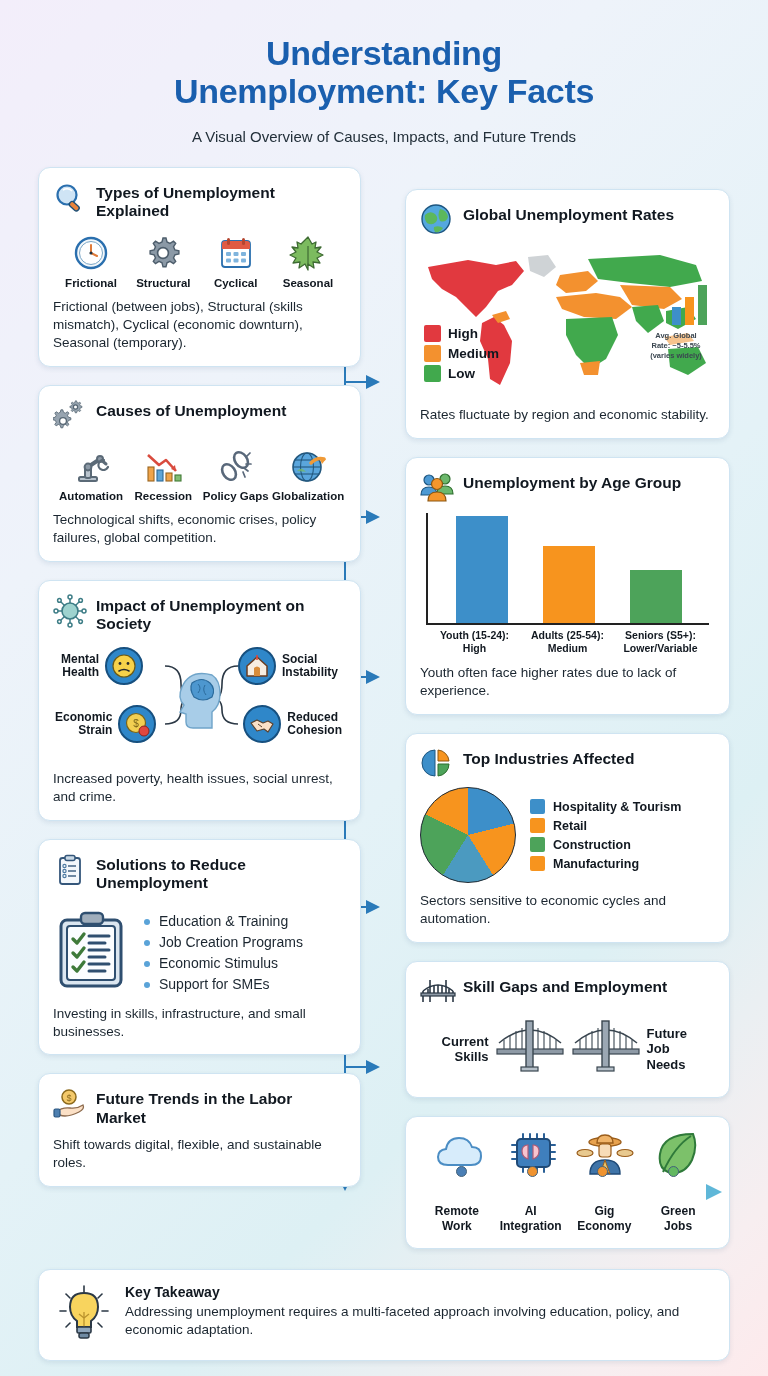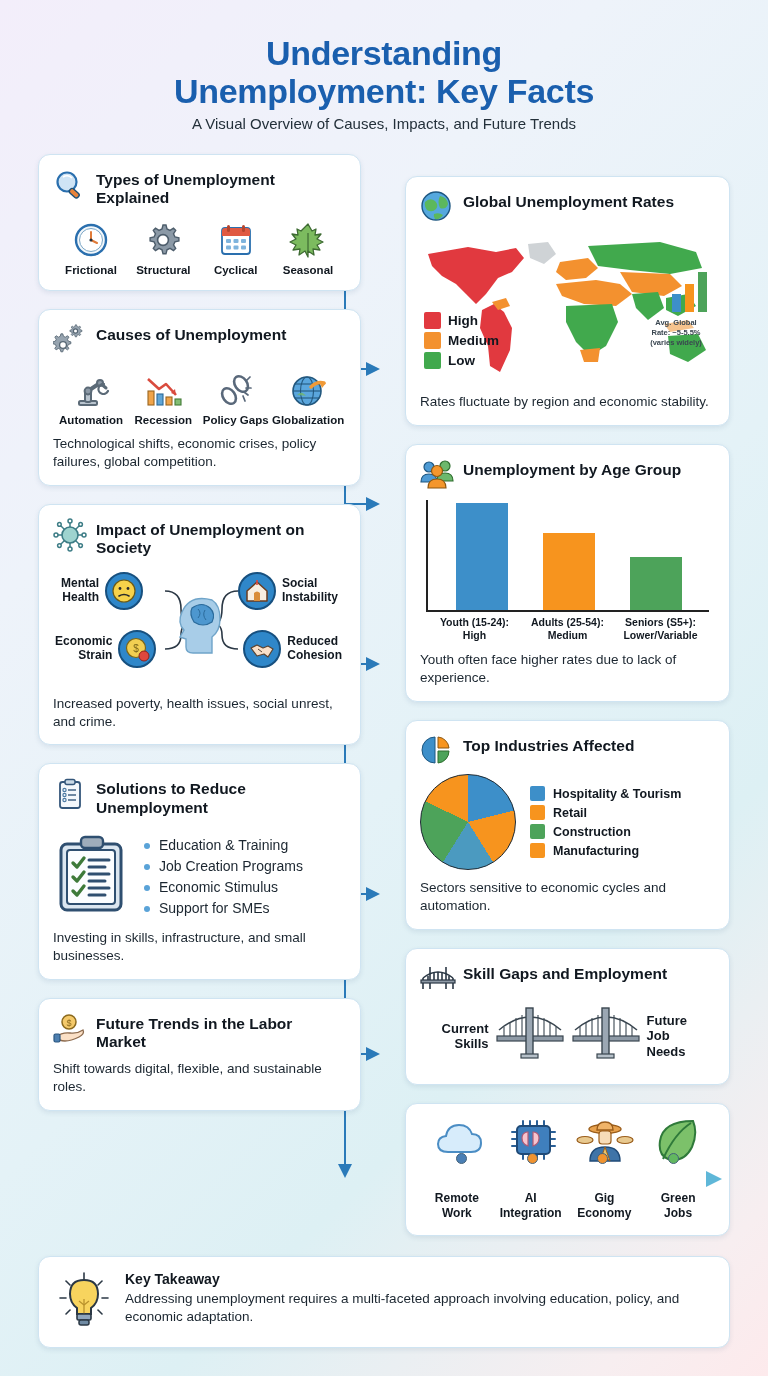--- a/index.html
+++ b/index.html
@@ -15,21 +15,21 @@
     position: relative;
   }
 
   
   .header { text-align: center; padding-top: 34px; }
   .title {
     font-size: 34px; font-weight: bold; color: #1a5fae;
     line-height: 1.12; letter-spacing: -0.3px;
   }
   .subtitle {
-    margin-top: 5px; font-size: 15px; color: #23303a;
+    margin-top: 18px; font-size: 15px; color: #23303a;
   }
 
   
   .board {
     position: relative;
     margin-top: 22px;
     padding: 0 38px;
   }
   .cols { display: flex; gap: 44px; align-items: flex-start; }
   .col { width: 325px; display: flex; flex-direction: column; }
@@ -250,20 +250,21 @@
           <div class="icon-cell">
             <div class="glyph">
               <svg width="38" height="38" viewBox="0 0 38 38">
                 <path d="M19 3 l4 7 4-2 -1 6 6-1 -4 5 6 3 -6 3 3 5 -7-1 1 6 -6-4 -0 6 -3-6 -6 4 1-6 -7 1 3-5 -6-3 6-3 -4-5 6 1 -1-6 4 2z" fill="#7cbb5f" stroke="#3e6b33" stroke-width="1.3" stroke-linejoin="round"></path>
                 <line x1="19" y1="12" x2="19" y2="32" stroke="#3e6b33" stroke-width="1.2"></line>
               </svg>
             </div>
             <div class="cap">Seasonal</div>
           </div>
         </div>
+        <div class="desc">Frictional (between jobs), Structural (skills mismatch), Cyclical (economic downturn), Seasonal (temporary).</div>
       </div>
 
       <div class="card">
         <div class="card-head">
           <span class="ic">
             <svg width="34" height="34" viewBox="0 0 34 34">
               <g fill="#97a4b0" stroke="#566673" stroke-width="1.2">
                 <path d="M24 3 l2 0 .7 2.6 2 1 2.4-1.5 1.5 1.5-1.5 2.4 1 2 2.6 .7 0 2-2.6 .7-1 2 1.5 2.4-1.5 1.5-2.4-1.5-2 1-.7 2.6-2 0-.7-2.6-2-1-2.4 1.5-1.5-1.5 1.5-2.4-1-2-2.6-.7 0-2 2.6-.7 1-2-1.5-2.4 1.5-1.5 2.4 1.5 2-1z" transform="scale(0.62) translate(12,0)"></path>
                 <path d="M12 10 l2.6 0 .9 3.4 2.6 1.3 3.1-2 1.9 1.9-2 3.1 1.3 2.6 3.4 .9 0 2.6-3.4 .9-1.3 2.6 2 3.1-1.9 1.9-3.1-2-2.6 1.3-.9 3.4-2.6 0-.9-3.4-2.6-1.3-3.1 2-1.9-1.9 2-3.1-1.3-2.6-3.4-.9 0-2.6 3.4-.9 1.3-2.6-2-3.1 1.9-1.9 3.1 2 2.6-1.3z" transform="scale(0.72) translate(-1,5)"></path>
               </g>

